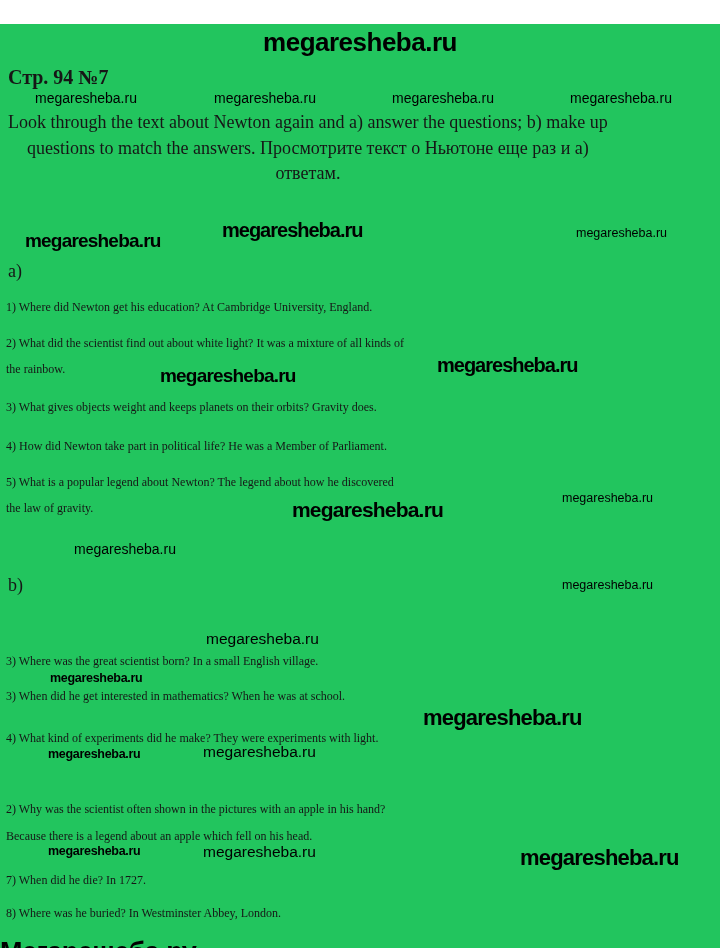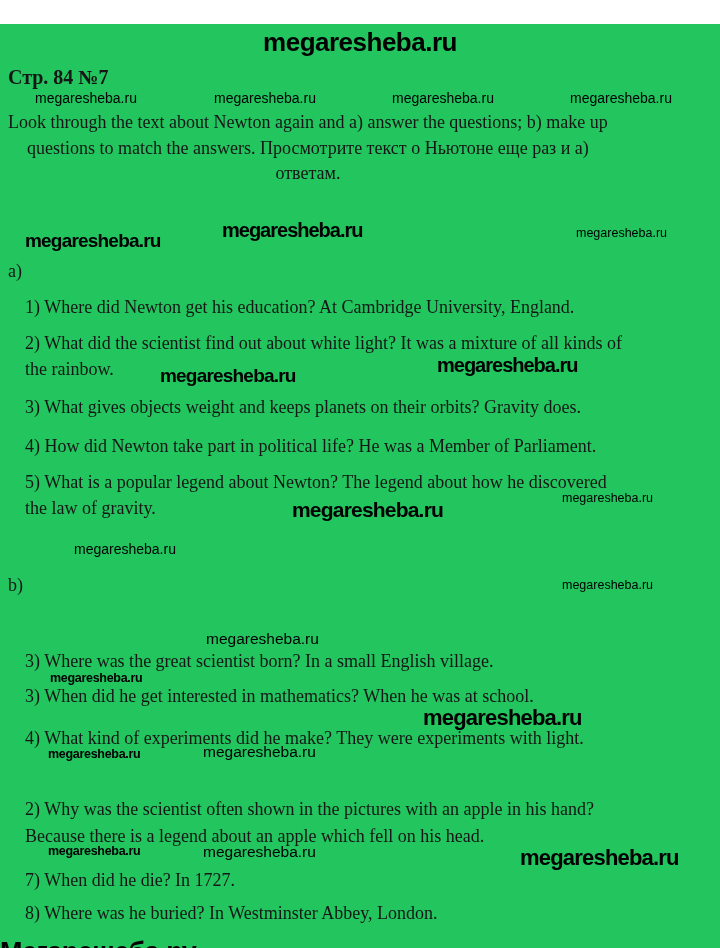--- a/index.html
+++ b/index.html
@@ -11,21 +11,21 @@
                font-weight:bold;font-size:26px;letter-spacing:-0.5px;color:#000;}
   .site-footer{position:absolute;top:913px;left:0;width:100%;
                font-family:"Liberation Sans","DejaVu Sans",sans-serif;
                font-weight:bold;font-size:27px;letter-spacing:-0.5px;color:#000;}
 
   .page-title{position:absolute;left:8px;top:42px;font-weight:bold;font-size:20px;white-space:nowrap;}
 
   .para{position:absolute;left:8px;top:86px;font-size:18px;line-height:25.5px;text-align:center;}
   .para div{white-space:nowrap;}
 
-  .q{position:absolute;left:25px;font-size:18px;line-height:26px;}
+  .q{position:absolute;left:6px;font-size:12px;line-height:26px;}
   .q div{white-space:nowrap;}
   .lh27{line-height:27px;}
   .sec-label{position:absolute;left:8px;font-size:18px;}
 
   .wm{position:absolute;white-space:nowrap;color:#000;
       font-family:"Liberation Sans","DejaVu Sans",sans-serif;}
   .wm-r12{font-size:12.5px;}
   .wm-r14{font-size:14px;}
   .wm-r15{font-size:15.5px;}
   .wm-b12{font-size:12.5px;font-weight:bold;letter-spacing:-0.3px;}
@@ -34,21 +34,21 @@
   .wm-b21{font-size:21px;font-weight:bold;letter-spacing:-0.8px;}
   .wm-b22{font-size:22px;font-weight:bold;letter-spacing:-0.8px;}
 </style>
 </head>
 <body>
 
 <div class="canvas">
 
   <div class="site-header">megaresheba.ru</div>
 
-  <div class="page-title">Стр. 84 №7</div>
+  <div class="page-title">Стр. 94 №7</div>
 
   <span class="wm wm-r14" style="left:35px;top:66px">megaresheba.ru</span>
   <span class="wm wm-r14" style="left:214px;top:66px">megaresheba.ru</span>
   <span class="wm wm-r14" style="left:392px;top:66px">megaresheba.ru</span>
   <span class="wm wm-r14" style="left:570px;top:66px">megaresheba.ru</span>
 
   <div class="para">
     <div>Look through the text about Newton again and a) answer the questions; b) make up</div>
     <div>questions to match the answers. Просмотрите текст о Ньютоне еще раз и а)</div>
     <div>ответам.</div>

